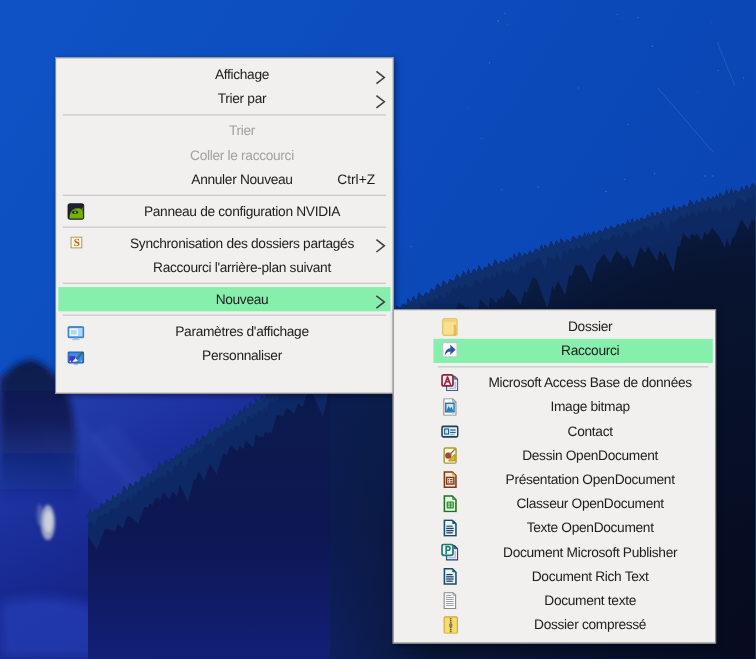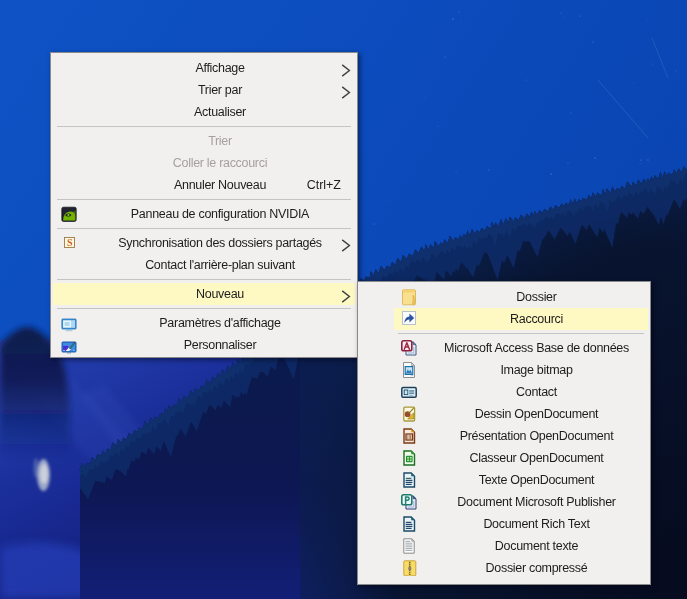--- a/index.html
+++ b/index.html
@@ -2,21 +2,21 @@
 <html><head><meta charset="utf-8"><style>
 * { margin:0; padding:0; box-sizing:border-box; }
 html,body { width:687px; height:599px; overflow:hidden; }
 body { position:relative; font-family:"Liberation Sans",sans-serif; background:#0d4ec0; }
 #bg { position:absolute; left:0; top:0; }
 .menu { position:absolute; background:#f1f0ee; border:1px solid #8a8a8a; box-shadow:2px 2px 5px rgba(0,0,15,0.5); padding:4px 2px 1px 2px;text-align:center; }
 #m1 { left:50px; top:52px; width:308px; height:306px; }
 #m2 { left:357px; top:281px; width:294px; height:304px;padding-left:36px; }
 .mi { position:relative; height:22px; line-height:22px; font-size:12.5px; letter-spacing:-0.3px; color:#1d1d1d; padding-left:32px; white-space:nowrap; }
 #m2 .mi { padding-left:31px; }
-.mi.hl { background:#fef9c3; }
+.mi.hl { background:#86efac; }
 .mi.dis { color:#a5a19d; }
 .ic { position:absolute; left:8px; top:3px; width:16px; height:16px; }
 #m2 .ic { left:7px; top:3px; }
 .ic svg { display:block; margin:auto; }
 .arr { position:absolute; right:3px; top:5px; }
 .rt { position:absolute; right:14px; letter-spacing:0; }
 .sep { height:1px; background:#c5c4c2; margin:3px 4px; }
 </style></head>
 <body>
 <svg id="bg" width="687" height="599" viewBox="0 0 687 599">
@@ -107,21 +107,20 @@
 <ellipse cx="36" cy="468" rx="2.5" ry="10" fill="#7e90bc" opacity="0.5"></ellipse>
 </g>
 </svg>
 <div class="menu" id="m1">
     <div class="mi ">Affichage<span class="arr"><svg width="13" height="13" viewBox="0 0 13 13">
           <path d="M3.2,0.9 L10.4,6.5 L3.2,12.1" fill="none" stroke="#3f3f3f" stroke-width="1.4"></path>
         </svg></span></div>
     <div class="mi ">Trier par<span class="arr"><svg width="13" height="13" viewBox="0 0 13 13">
           <path d="M3.2,0.9 L10.4,6.5 L3.2,12.1" fill="none" stroke="#3f3f3f" stroke-width="1.4"></path>
         </svg></span></div>
-    <div class="mi ">Actualiser</div>
     <div class="sep"></div>
     <div class="mi dis">Trier</div>
     <div class="mi dis">Coller le raccourci</div>
     <div class="mi ">Annuler Nouveau<span class="rt">Ctrl+Z</span></div>
     <div class="sep"></div>
     <div class="mi "><span class="ic" style="">
         <svg width="16" height="16" viewBox="0 0 16 16" style="">
           <rect x="0.8" y="1.2" width="14.4" height="14.2" rx="1.6" fill="#20232f" stroke="#0a0d16" stroke-width="0.7"></rect>
           <path d="M2.2,13 C2.6,8.4 5.6,5.4 9.6,5.4 C12.4,5.4 14.4,7.2 14.4,10 L14.4,14.6 L2.2,14.6 Z" fill="#74b200"></path>
           <path d="M13,5.8 C14,4.6 14.4,4.2 14.4,4.2 L14.4,9 C13.8,7.6 13.4,6.6 13,5.8 Z" fill="#74b200" opacity="0.7"></path>
@@ -131,21 +130,21 @@
       </span>Panneau de configuration NVIDIA</div>
     <div class="sep"></div>
     <div class="mi "><span class="ic" style="padding-left:1px;padding-top:2px;">
         <svg width="11" height="11" viewBox="0 0 11 11" style="">
           <rect x="0.5" y="0.5" width="10" height="10" fill="#fdf7e2" stroke="#9a7b42" stroke-width="0.9"></rect>
           <text x="5.6" y="8.8" font-family="Liberation Serif" font-size="10" font-weight="bold" fill="#d2601a" text-anchor="middle">S</text>
         </svg>
       </span>Synchronisation des dossiers partagés<span class="arr"><svg width="13" height="13" viewBox="0 0 13 13">
           <path d="M3.2,0.9 L10.4,6.5 L3.2,12.1" fill="none" stroke="#3f3f3f" stroke-width="1.4"></path>
         </svg></span></div>
-    <div class="mi ">Contact l'arrière-plan suivant</div>
+    <div class="mi ">Raccourci l'arrière-plan suivant</div>
     <div class="sep"></div>
     <div class="mi hl">Nouveau<span class="arr"><svg width="13" height="13" viewBox="0 0 13 13">
           <path d="M3.2,0.9 L10.4,6.5 L3.2,12.1" fill="none" stroke="#3f3f3f" stroke-width="1.4"></path>
         </svg></span></div>
     <div class="sep"></div>
     <div class="mi "><span class="ic" style="padding-top:3px;">
         <svg width="16" height="16" viewBox="0 0 16 16" style="">
           <rect x="0.9" y="1" width="14.2" height="10" rx="0.8" fill="#3d93dd" stroke="#2272b8" stroke-width="0.8"></rect>
           <rect x="2" y="2.2" width="12" height="7.6" fill="#aed7f2"></rect>
           <rect x="2.9" y="3.3" width="6.4" height="5.4" fill="none" stroke="#f4f9fd" stroke-width="1.2"></rect>

